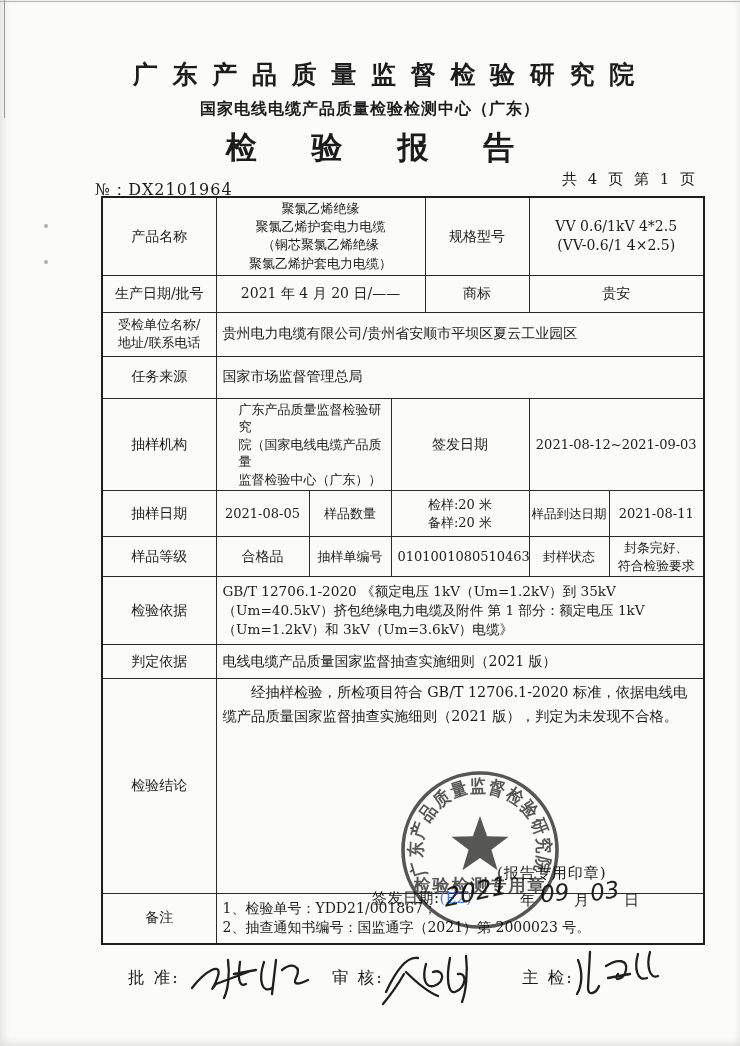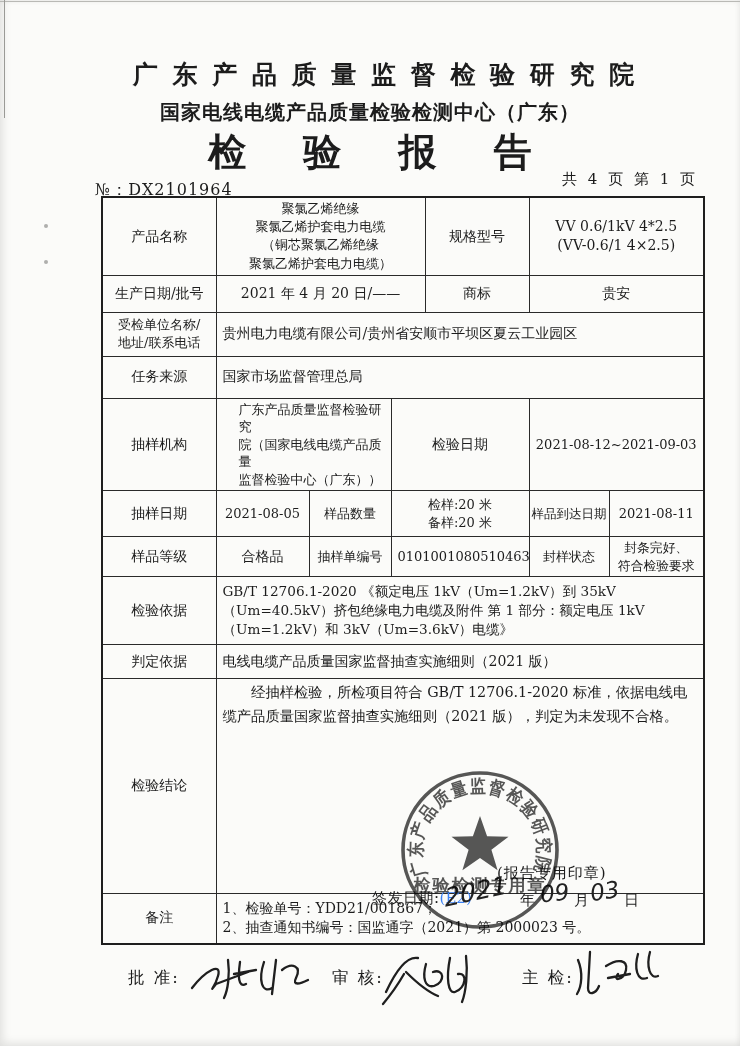--- a/index.html
+++ b/index.html
@@ -9,22 +9,22 @@
     font-family:"DejaVu Serif","Liberation Serif",serif;
     box-shadow:inset 3px -3px 8px rgba(0,0,0,.10), inset -2px 2px 5px rgba(0,0,0,.04);
   }
   .abs{position:absolute;}
   
   .edge-top{left:0;top:1px;width:740px;height:1px;background:#b9b9b5;}
   .edge-left{left:4px;top:0;width:1px;height:118px;background:#9a9a96;}
   .speck{width:4px;height:4px;border-radius:50%;background:#8f8f8b;opacity:.7;}
   
   .hdr1{left:0;top:58px;width:740px;text-align:center;font-size:25px;font-weight:bold;letter-spacing:3px;padding-left:15px;}
-  .hdr2{left:0;top:99px;width:740px;text-align:center;font-size:20px;font-weight:bold;letter-spacing:1px;}
-  .hdr3{left:0;top:127px;width:740px;text-align:center;font-size:38px;font-weight:bold;letter-spacing:22px;padding-left:22px;box-sizing:border-box;}
+  .hdr2{left:0;top:99px;width:740px;text-align:center;font-size:16px;font-weight:bold;letter-spacing:1px;}
+  .hdr3{left:0;top:127px;width:740px;text-align:center;font-size:31px;font-weight:bold;letter-spacing:22px;padding-left:22px;box-sizing:border-box;}
   .repno{left:95px;top:180px;font-size:16px;letter-spacing:1px;}
   .pgno{right:42px;top:170px;font-size:15px;letter-spacing:3px;}
   
   table.rpt{position:absolute;left:101px;top:196px;width:602px;border-collapse:collapse;table-layout:fixed;
     border:2.6px solid #1e1e1e;font-size:14px;}
   table.rpt td{border:1.7px solid #2a2a2a;padding:2px 6px;line-height:1.4;overflow:hidden;}
   td.lab{text-align:center;}
   td.ctr{text-align:center;}
   td.lft{text-align:left;padding-left:12px;}
   .ml{white-space:pre-line;}
@@ -98,21 +98,21 @@
     </tr>
     <tr style="height:42px">
       <td class="lab">任务来源</td>
       <td class="lft" colspan="6">国家市场监督管理总局</td>
     </tr>
     <tr style="height:56px">
       <td class="lab">抽样机构</td>
       <td class="lft ml" colspan="2" style="font-size:13px;padding-left:22px;line-height:1.35;">广东产品质量监督检验研究
 院（国家电线电缆产品质量
 监督检验中心（广东））</td>
-      <td class="lab" colspan="2">检验日期</td>
+      <td class="lab" colspan="2">签发日期</td>
       <td class="ctr sm" colspan="2">2021-08-12~2021-09-03</td>
     </tr>
     <tr style="height:46px">
       <td class="lab">抽样日期</td>
       <td class="ctr sm">2021-08-05</td>
       <td class="lab sm">样品数量</td>
       <td class="ctr ml sm" colspan="2">检样:20 米
 备样:20 米</td>
       <td class="lab xs" style="padding:2px 1px;">样品到达日期</td>
       <td class="ctr sm">2021-08-11</td>

